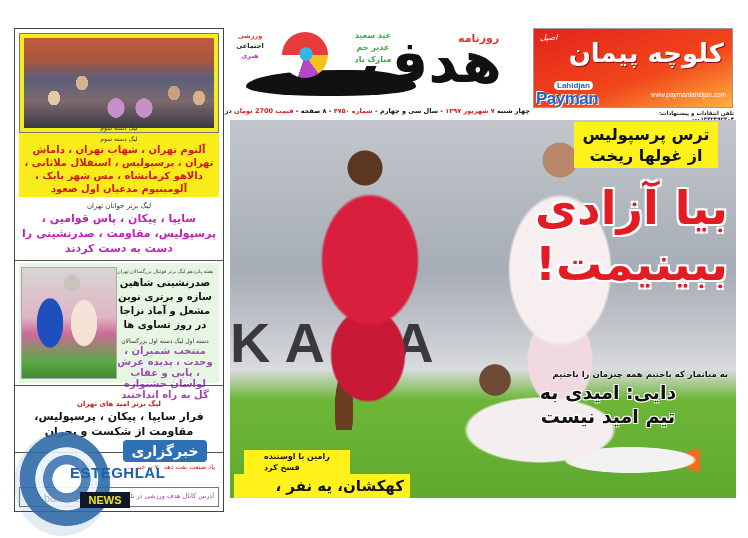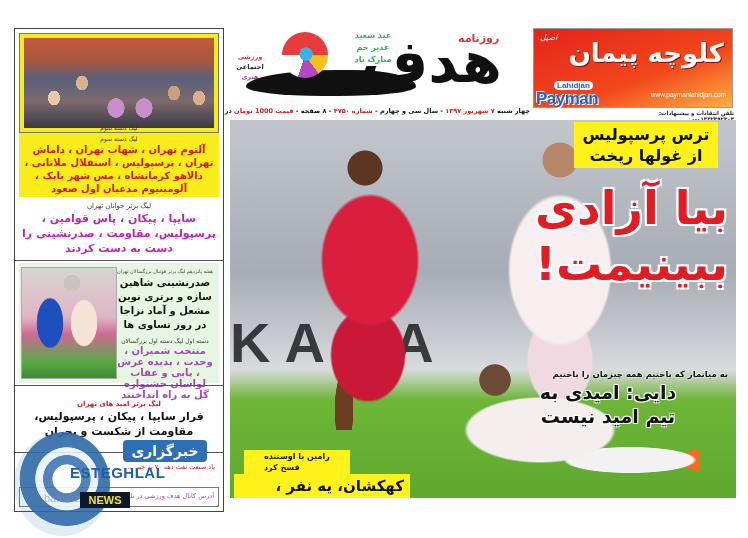--- a/index.html
+++ b/index.html
@@ -64,21 +64,21 @@
   
   .masthead { position: absolute; left: 232px; top: 22px; width: 298px; height: 82px; }
   .mh-logo-ball { position: absolute; left: 50px; top: 10px; width: 46px; height: 46px; border-radius: 50%;
     background:
       radial-gradient(circle 8px at 24px 22px, #33b6e6 80%, transparent 85%),
       conic-gradient(#e83b3b 0 25%, #f4c21d 25% 40%, #b248c6 40% 55%, #ffffff 55% 75%, #e83b3b 75% 100%); }
   .mh-swoosh { position: absolute; left: 14px; top: 48px; width: 170px; height: 26px; background: #111; border-radius: 60% 40% 50% 50% / 70% 70% 40% 40%; }
   .mh-name { position: absolute; left: 160px; top: 10px; width: 110px; font-size: 58px; font-weight: bold; color: #111; line-height: 60px; text-align: center; direction: rtl; }
   .mh-prefix { position: absolute; left: 226px; top: 10px; font-size: 11px; font-weight: bold; color: #e23232; direction: rtl; }
   .mh-greeting { position: absolute; left: 118px; top: 8px; width: 46px; font-size: 8px; font-weight: bold; color: #2bb24c; line-height: 12px; text-align: center; direction: rtl; }
-  .mh-sections { position: absolute; left: 2px; top: 30px; width: 32px; text-align: center; direction: rtl; font-size: 6.5px; font-weight: bold; line-height: 10px; }
+  .mh-sections { position: absolute; left: 2px; top: 9px; width: 32px; text-align: center; direction: rtl; font-size: 6.5px; font-weight: bold; line-height: 10px; }
   .mh-sections span { display: block; }
   .mh-sections .s1 { color: #e23232; }
   .mh-sections .s2 { color: #222; }
   .mh-sections .s3 { color: #b23ac3; }
 
   .dateline { position: absolute; left: 232px; top: 106px; width: 298px; height: 10px; font-size: 6.5px; font-weight: bold; color: #111; direction: rtl; text-align: center; line-height: 10px; white-space: nowrap; }
   .dateline .red { color: #d62020; }
 
   
   .ad { position: absolute; left: 533px; top: 28px; width: 200px; height: 80px; background: linear-gradient(160deg, #e3231a 0%, #f2481c 60%, #ffb040 100%); border: 1px solid #999; }
@@ -157,21 +157,21 @@
     </div>
     <div class="mh-name">هدف</div>
     <div class="mh-prefix">روزنامه</div>
   </div>
   <div class="dateline">
     <span>چهار شنبه</span>
     <span class="red">۷ شهریور ۱۳۹۷</span> -
     <span>سال سی و چهارم</span> -
     <span class="red">شماره ۴۷۵۰</span> -
     <span>۸ صفحه</span> -
-    <span class="red">قیمت 1000 تومان</span>
+    <span class="red">قیمت 2700 تومان</span>
     <span>در امارات ۲ درهم</span>
   </div>
 
   <div class="left-col">
     <div class="photo-box">
       <div class="photo-crowd"></div>
       <div class="photo-caption">لیگ دسته سوم</div>
     </div>
 
     <div class="league3">

